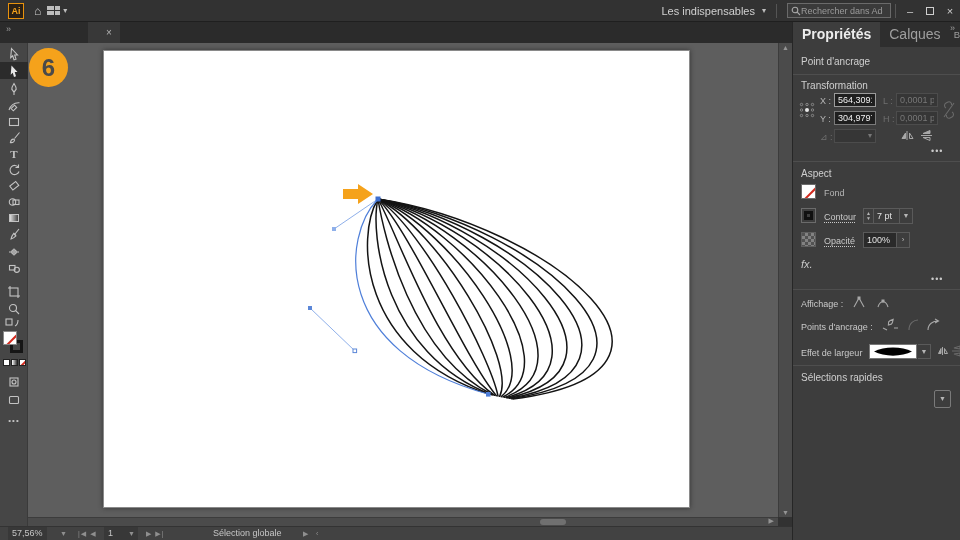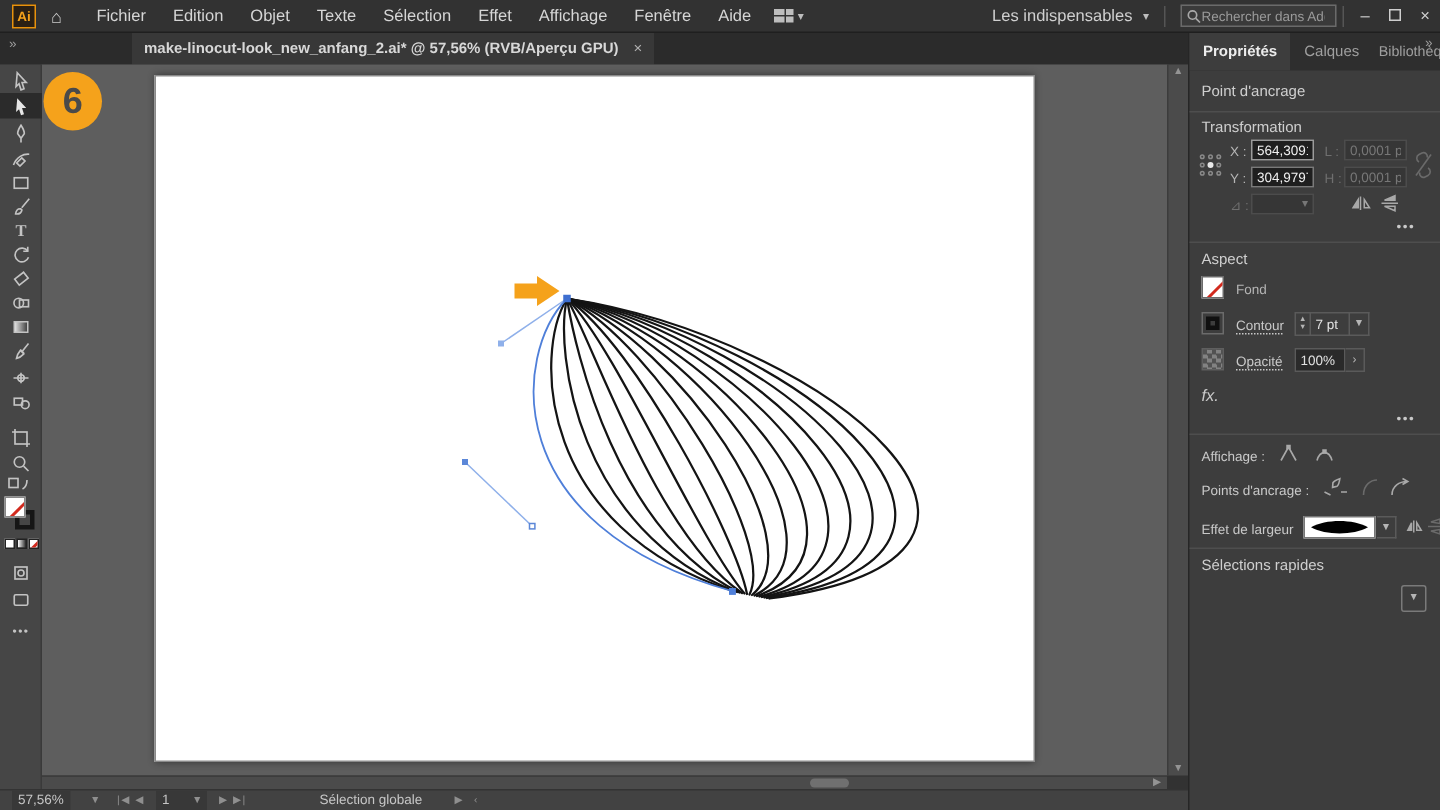--- a/index.html
+++ b/index.html
@@ -85,21 +85,21 @@
   .statusbar { position:absolute; left:0; top:526px; width:792px; height:18px; background:#424242;
                border-top:1px solid #333; color:#c6c6c6; font-size:9px; }
   .sb { position:absolute; top:0; line-height:13px; }
   .sb-nav { color:#8f8f8f; font-size:7px; letter-spacing:1px; }
   .sb-field { background:#383838; padding:0 4px; }
 
   
   .rpanel { position:absolute; left:792px; top:22px; width:168px; height:518px; background:#3d3d3d;
             border-left:1px solid #262626; font-size:10px; color:#c9c9c9; }
   .ptabs { position:absolute; left:0; top:0; width:168px; height:25px; background:#2e2e2e; display:flex; }
-  .ptab { padding:0 9px; line-height:25px; font-size:10px; color:#9f9f9f; white-space:nowrap; }
+  .ptab { padding:0 9px; line-height:25px; font-size:14px; color:#9f9f9f; white-space:nowrap; }
   .ptab.active { background:#3d3d3d; color:#ececec; font-weight:bold; }
   .pcollapse { position:absolute; right:5px; top:1px; color:#9d9d9d; font-size:9px; }
   .sect-title { position:absolute; left:8px; color:#cfcfcf; }
   .divider { position:absolute; left:0; width:168px; height:1px; background:#4e4e4e; }
   .flabel { position:absolute; color:#b5b5b5; font-size:9px; }
   .flabel.dim, .dim { color:#6f6f6f; }
   .tfield { position:absolute; width:42px; height:14px; background:#1f1f1f; border:1px solid #9b9b9b;
             color:#f0f0f0; font-size:9px; font-family:"Liberation Sans",sans-serif; padding:0 3px; }
   .tfield.dim { background:#363636; border:1px solid #4c4c4c; color:#777; }
   .ddbox { position:absolute; height:14px; background:#363636; border:1px solid #4c4c4c; color:#777;
@@ -136,31 +136,20 @@
   .badge { position:absolute; left:29px; top:48px; width:39px; height:39px; border-radius:50%;
            background:#f5a21b; color:#4a4a4a; font-size:24px; font-weight:bold; display:flex;
            align-items:center; justify-content:center; z-index:40; }
 </style>
 </head>
 <body>
 
 <div class="menubar">
   <div class="ai-logo">Ai</div>
   <div class="home-ico">⌂</div>
-  <div class="menus">
-    <span class="menu-item">Fichier</span>
-    <span class="menu-item">Edition</span>
-    <span class="menu-item">Objet</span>
-    <span class="menu-item">Texte</span>
-    <span class="menu-item">Sélection</span>
-    <span class="menu-item">Effet</span>
-    <span class="menu-item">Affichage</span>
-    <span class="menu-item">Fenêtre</span>
-    <span class="menu-item">Aide</span>
-  </div>
   <div class="ws-switch">
     <span class="ws-grid">
         <i></i>
         <i></i>
         <i></i>
         <i></i>
       </span>
     <span class="chev">▾</span>
   </div>
   <div class="mb-right">
@@ -177,21 +166,20 @@
     <span class="mb-sep" style="margin:0 4px;"></span>
     <span class="winbtn">–</span>
     <span class="winbtn"><span class="maxbox"></span></span>
     <span class="winbtn">×</span>
   </div>
 </div>
 
 <div class="tabbar">
   <span class="tb-collapse">»</span>
   <div class="doc-tab">
-    <span class="t">make-linocut-look_new_anfang_2.ai* @ 57,56% (RVB/Aperçu GPU)</span>
     <span class="x">×</span>
   </div>
 </div>
 
 <div class="toolbar">
   <div class="tool" style="top:2px;">
     <svg width="14" height="14">
         <path class="tsw" d="M4.5 1.5 L10.5 8 H7.7 L9 12.2 L7 12.9 L5.7 8.8 L3.7 10.7 Z"></path>
       </svg>
   </div>

